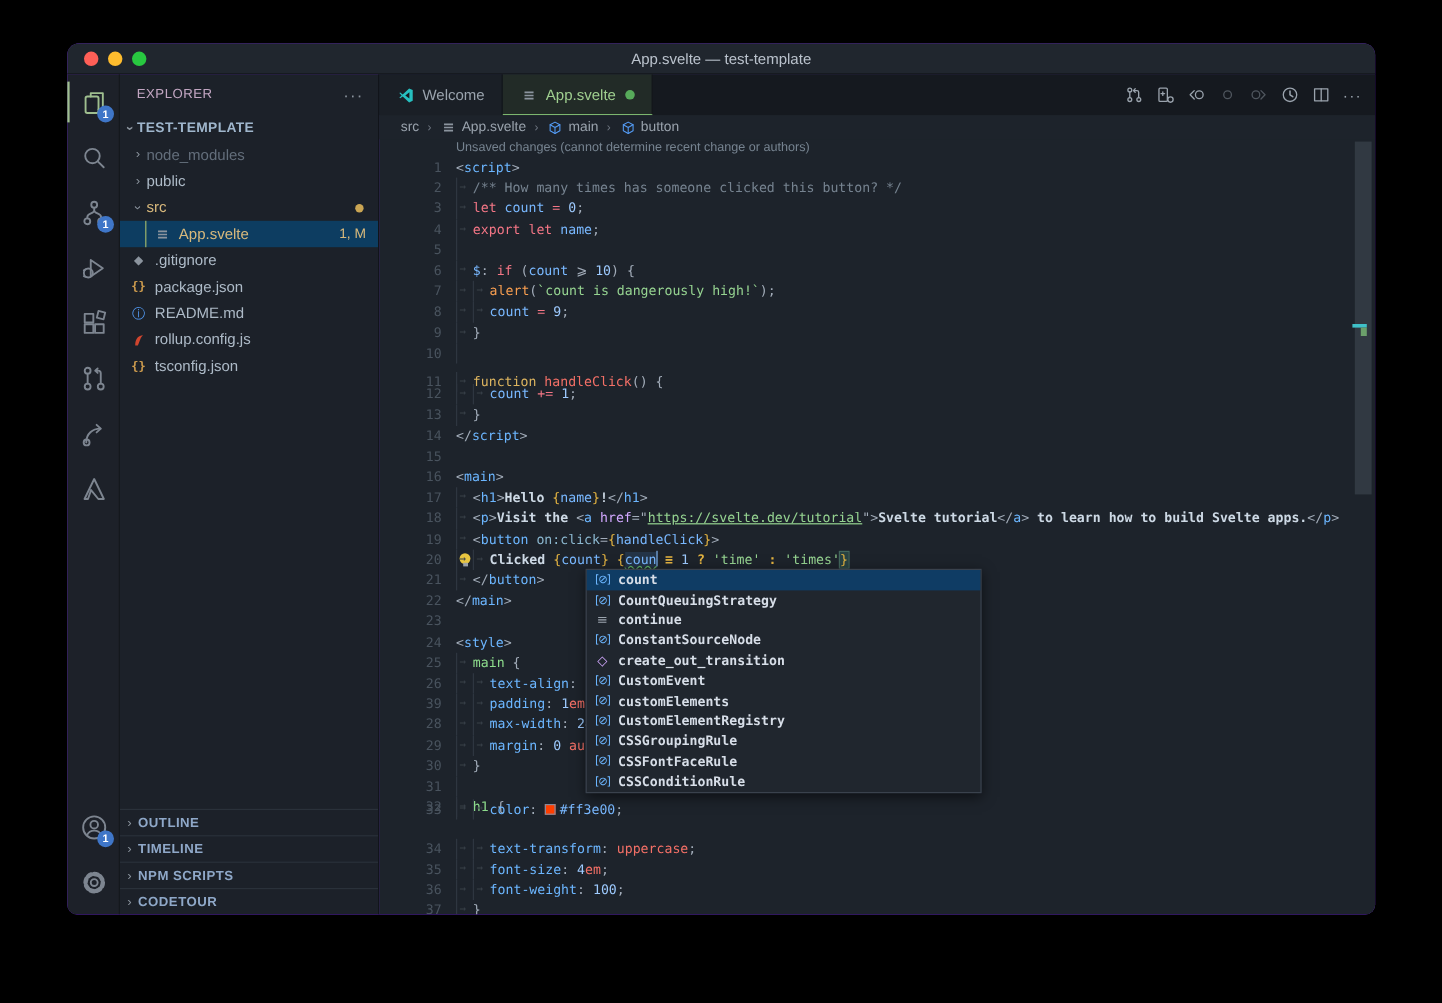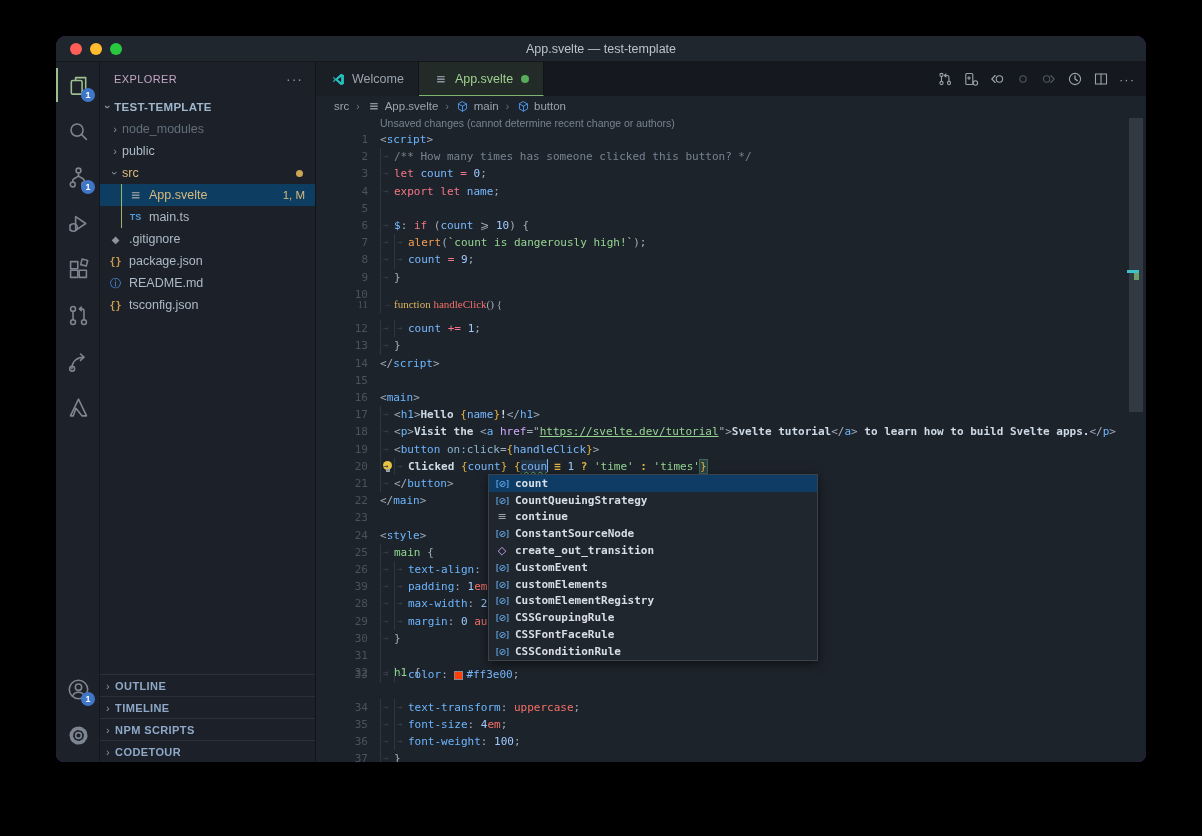--- a/index.html
+++ b/index.html
@@ -230,47 +230,48 @@
         <div class="tree-row mod selected">
           <span class="tree-guide"></span>
           <span style="width:28px;flex:none"></span>
           <span class="tree-icon">
             <span class="bc-lines" style="font-family:'DejaVu Sans',sans-serif">≡</span>
           </span>
           <span>App.svelte</span>
           <span class="tree-badge">1, M</span>
         </div>
         <div class="tree-row">
-          <span class="tree-guide"></span>
-          <span style="width:28px;flex:none"></span>
-          <span class="tree-icon">
-            <span style="color:#4f9cd6;font-weight:bold;font-size:9px;font-family:'Liberation Sans',sans-serif">TS</span>
-          </span>
-          <span>main.ts</span>
-        </div>
-        <div class="tree-row">
           <span style="width:8px;flex:none"></span>
           <span class="tree-icon">
             <span style="color:#8b949e;font-size:10px">◆</span>
           </span>
           <span>.gitignore</span>
         </div>
         <div class="tree-row">
           <span style="width:8px;flex:none"></span>
           <span class="tree-icon">
             <span style="color:#cf9d4e;font-weight:bold;font-size:10px;font-family:'DejaVu Sans Mono',monospace">{}</span>
           </span>
           <span>package.json</span>
         </div>
         <div class="tree-row">
           <span style="width:8px;flex:none"></span>
           <span class="tree-icon">
             <span style="color:#539bf5;font-size:11px">ⓘ</span>
           </span>
           <span>README.md</span>
+        </div>
+        <div class="tree-row">
+          <span style="width:8px;flex:none"></span>
+          <span class="tree-icon">
+            <svg viewBox="0 0 16 16">
+              <path fill="#d0452e" d="M4.5 13.5C4.5 6.5 8 3 12.5 3 9.5 6 9.8 8 7.2 13.5Z"></path>
+            </svg>
+          </span>
+          <span>rollup.config.js</span>
         </div>
         <div class="tree-row">
           <span style="width:8px;flex:none"></span>
           <span class="tree-icon">
             <span style="color:#cf9d4e;font-weight:bold;font-size:10px;font-family:'DejaVu Sans Mono',monospace">{}</span>
           </span>
           <span>tsconfig.json</span>
         </div>
       </div>
     <div id="sidebar-sections">
@@ -415,21 +416,21 @@
           <div class="code-line" style="top: 15px;"><span class="ln">1</span><span class="sg-pun">&lt;</span><span class="sg-tag">script</span><span class="sg-pun">&gt;</span></div>
           <div class="code-line" style="top: 32.2px;"><span class="ln">2</span><span class="ind guided"><span class="arr">→</span></span><span class="sg-cmt">/** How many times has someone clicked this button? */</span></div>
           <div class="code-line" style="top: 49.4px;"><span class="ln">3</span><span class="ind guided"><span class="arr">→</span></span><span class="sg-kw">let </span><span class="sg-vr">count </span><span class="sg-op">= </span><span class="sg-num">0</span><span class="sg-pun">;</span></div>
           <div class="code-line" style="top: 66.6px;"><span class="ln">4</span><span class="ind guided"><span class="arr">→</span></span><span class="sg-kw">export let </span><span class="sg-vr">name</span><span class="sg-pun">;</span></div>
           <div class="code-line" style="top: 83.8px;"><span class="ln">5</span><span class="ind guided"></span></div>
           <div class="code-line" style="top: 101px;"><span class="ln">6</span><span class="ind guided"><span class="arr">→</span></span><span class="sg-vr">$</span><span class="sg-pun">: </span><span class="sg-kw">if </span><span class="sg-pun">(</span><span class="sg-vr">count</span><span class="sg-lig"> ⩾ </span><span class="sg-num">10</span><span class="sg-pun">) {</span></div>
           <div class="code-line" style="top: 118.2px;"><span class="ln">7</span><span class="ind guided"><span class="arr">→</span></span><span class="ind guided"><span class="arr">→</span></span><span class="sg-fn">alert</span><span class="sg-pun">(</span><span class="sg-str">`count is dangerously high!`</span><span class="sg-pun">);</span></div>
           <div class="code-line" style="top: 135.4px;"><span class="ln">8</span><span class="ind guided"><span class="arr">→</span></span><span class="ind guided"><span class="arr">→</span></span><span class="sg-vr">count </span><span class="sg-op">= </span><span class="sg-num">9</span><span class="sg-pun">;</span></div>
           <div class="code-line" style="top: 152.6px;"><span class="ln">9</span><span class="ind guided"><span class="arr">→</span></span><span class="sg-pun">}</span></div>
           <div class="code-line" style="top: 169.8px;"><span class="ln">10</span><span class="ind guided"></span></div>
-          <div class="code-line" style="top: 180px; font-family: Liberation Serif, serif;"><span class="ln">11</span><span class="ind guided"><span class="arr">→</span></span><span class="sg-kw2">function </span><span class="sg-fname">handleClick</span><span class="sg-pun">() {</span></div>
+          <div class="code-line" style="top: 194px;"><span class="ln">11</span><span class="ind guided"><span class="arr">→</span></span><span class="sg-kw2">function </span><span class="sg-fname">handleClick</span><span class="sg-pun">() {</span></div>
           <div class="code-line" style="top: 204.2px;"><span class="ln">12</span><span class="ind guided"><span class="arr">→</span></span><span class="ind guided"><span class="arr">→</span></span><span class="sg-vr">count </span><span class="sg-op">+= </span><span class="sg-num">1</span><span class="sg-pun">;</span></div>
           <div class="code-line" style="top: 221.4px;"><span class="ln">13</span><span class="ind guided"><span class="arr">→</span></span><span class="sg-pun">}</span></div>
           <div class="code-line" style="top: 238.6px;"><span class="ln">14</span><span class="sg-pun">&lt;/</span><span class="sg-tag">script</span><span class="sg-pun">&gt;</span></div>
           <div class="code-line" style="top: 255.8px;"><span class="ln">15</span></div>
           <div class="code-line" style="top: 273px;"><span class="ln">16</span><span class="sg-pun">&lt;</span><span class="sg-tag">main</span><span class="sg-pun">&gt;</span></div>
           <div class="code-line" style="top: 290.2px;"><span class="ln">17</span><span class="ind guided"><span class="arr">→</span></span><span class="sg-pun">&lt;</span><span class="sg-tag">h1</span><span class="sg-pun">&gt;</span><span class="sg-txt">Hello </span><span class="sg-brace">{</span><span class="sg-vr">name</span><span class="sg-brace">}</span><span class="sg-txt">!</span><span class="sg-pun">&lt;/</span><span class="sg-tag">h1</span><span class="sg-pun">&gt;</span></div>
           <div class="code-line" style="top: 307.4px;"><span class="ln">18</span><span class="ind guided"><span class="arr">→</span></span><span class="sg-pun">&lt;</span><span class="sg-tag">p</span><span class="sg-pun">&gt;</span><span class="sg-txt">Visit the </span><span class="sg-pun">&lt;</span><span class="sg-tag">a</span><span class="sg-pun"> </span><span class="sg-attr">href</span><span class="sg-pun">="</span><span class="sg-link">https://svelte.dev/tutorial</span><span class="sg-pun">"&gt;</span><span class="sg-txt">Svelte tutorial</span><span class="sg-pun">&lt;/</span><span class="sg-tag">a</span><span class="sg-pun">&gt;</span><span class="sg-txt"> to learn how to build Svelte apps.</span><span class="sg-pun">&lt;/</span><span class="sg-tag">p</span><span class="sg-pun">&gt;</span></div>
           <div class="code-line" style="top: 324.6px;"><span class="ln">19</span><span class="ind guided"><span class="arr">→</span></span><span class="sg-pun">&lt;</span><span class="sg-tag">button</span><span class="sg-pun"> </span><span class="sg-dir">on:click</span><span class="sg-pun">=</span><span class="sg-brace">{</span><span class="sg-vr">handleClick</span><span class="sg-brace">}</span><span class="sg-pun">&gt;</span></div>
           <div class="code-line" style="top: 341.8px;"><span class="ln">20</span><span class="bulb"><span class="b1"></span><span class="b2"></span></span><span class="ind guided"><span class="arr">→</span></span><span class="ind guided"><span class="arr">→</span></span><span class="sg-txt">Clicked </span><span class="sg-brace">{</span><span class="sg-vr">count</span><span class="sg-brace">}</span><span class="sg-txt"> </span><span class="sg-brace">{</span><span class="sg-vr sg-squig">coun</span><span class="caret"></span><span class="sg-lig2"> ≡ </span><span class="sg-num">1</span><span class="sg-lig2"> ? </span><span class="sg-str">'time'</span><span class="sg-lig2"> : </span><span class="sg-str">'times'</span><span class="sg-bracematch">}</span></div>
           <div class="code-line" style="top: 359px;"><span class="ln">21</span><span class="ind guided"><span class="arr">→</span></span><span class="sg-pun">&lt;/</span><span class="sg-tag">button</span><span class="sg-pun">&gt;</span></div>

